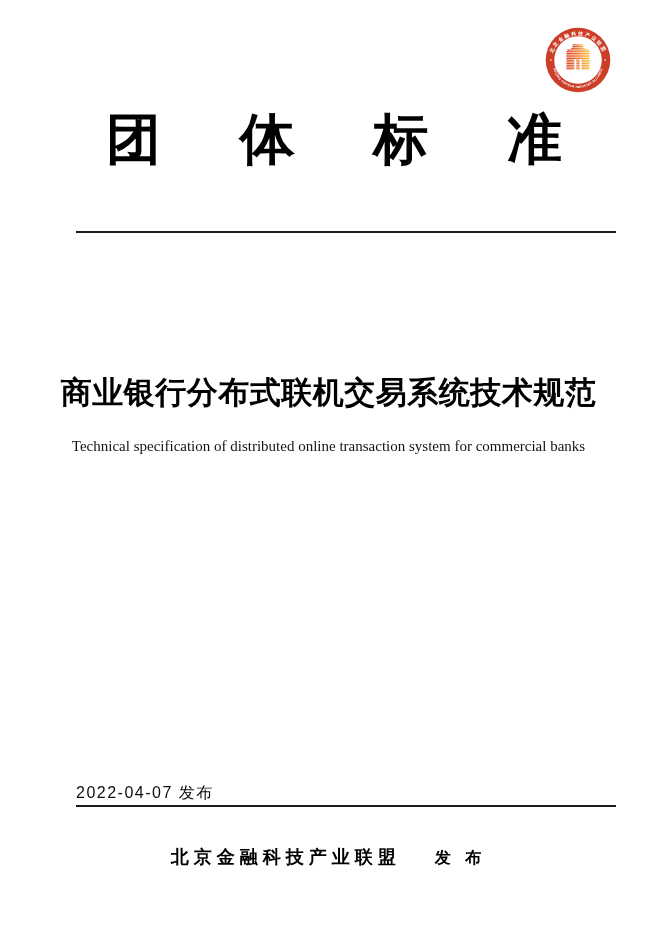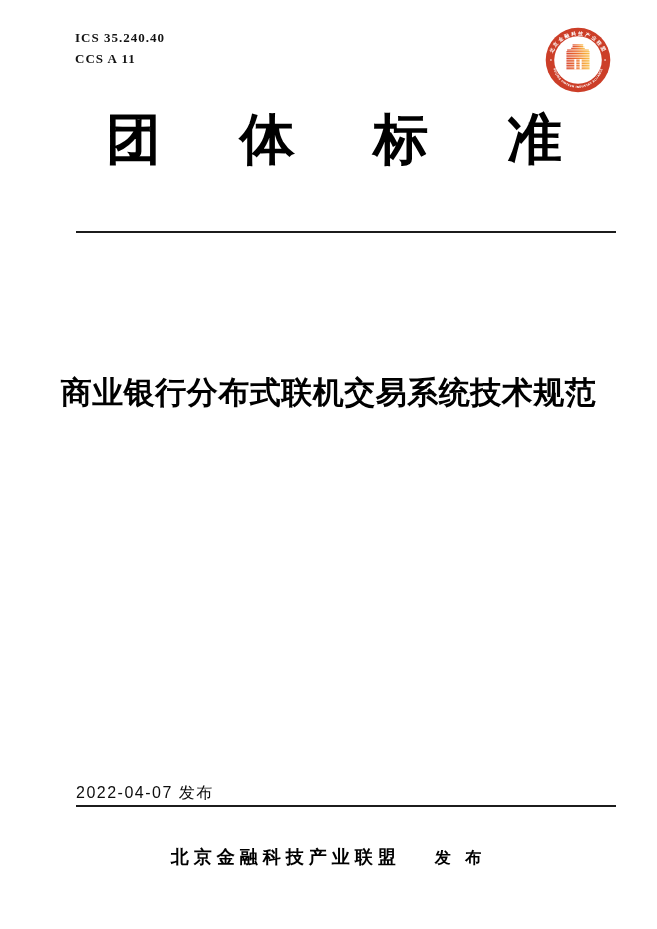--- a/index.html
+++ b/index.html
@@ -77,24 +77,20 @@
   }
   .publish-label {
     font-size: 16px; font-weight: 700; letter-spacing: 5px; color: #000;
   }
 </style>
 </head>
 <body>
 
 <div class="page">
 
-  <div class="meta">
-    <div>ICS 35.240.40</div>
-    <div>CCS A 11</div>
-  </div>
 
   <div class="seal">
     <svg viewBox="0 0 100 100" width="68" height="68">
       <defs>
         <linearGradient id="barGrad" x1="0" y1="0" x2="1" y2="0">
           <stop offset="0" stop-color="#d8432b"></stop>
           <stop offset="0.45" stop-color="#ec702f"></stop>
           <stop offset="0.8" stop-color="#f6a738"></stop>
           <stop offset="1" stop-color="#f9c04a"></stop>
         </linearGradient>
@@ -142,20 +138,21 @@
     <span>团</span>
     <span>体</span>
     <span>标</span>
     <span>准</span>
   </div>
 
 
   <div class="rule-top"></div>
 
   <div class="title-zh">商业银行分布式联机交易系统技术规范</div>
+  <div class="title-en">Technical specification of distributed online transaction system for commercial banks</div>
 
   <div class="dates">
     <span>2022-04-07 发布</span>
   </div>
 
   <div class="rule-bottom"></div>
 
   <div class="publisher-row">
     <span class="publisher-name">北京金融科技产业联盟</span>
     <span class="publish-label">发 布</span>

